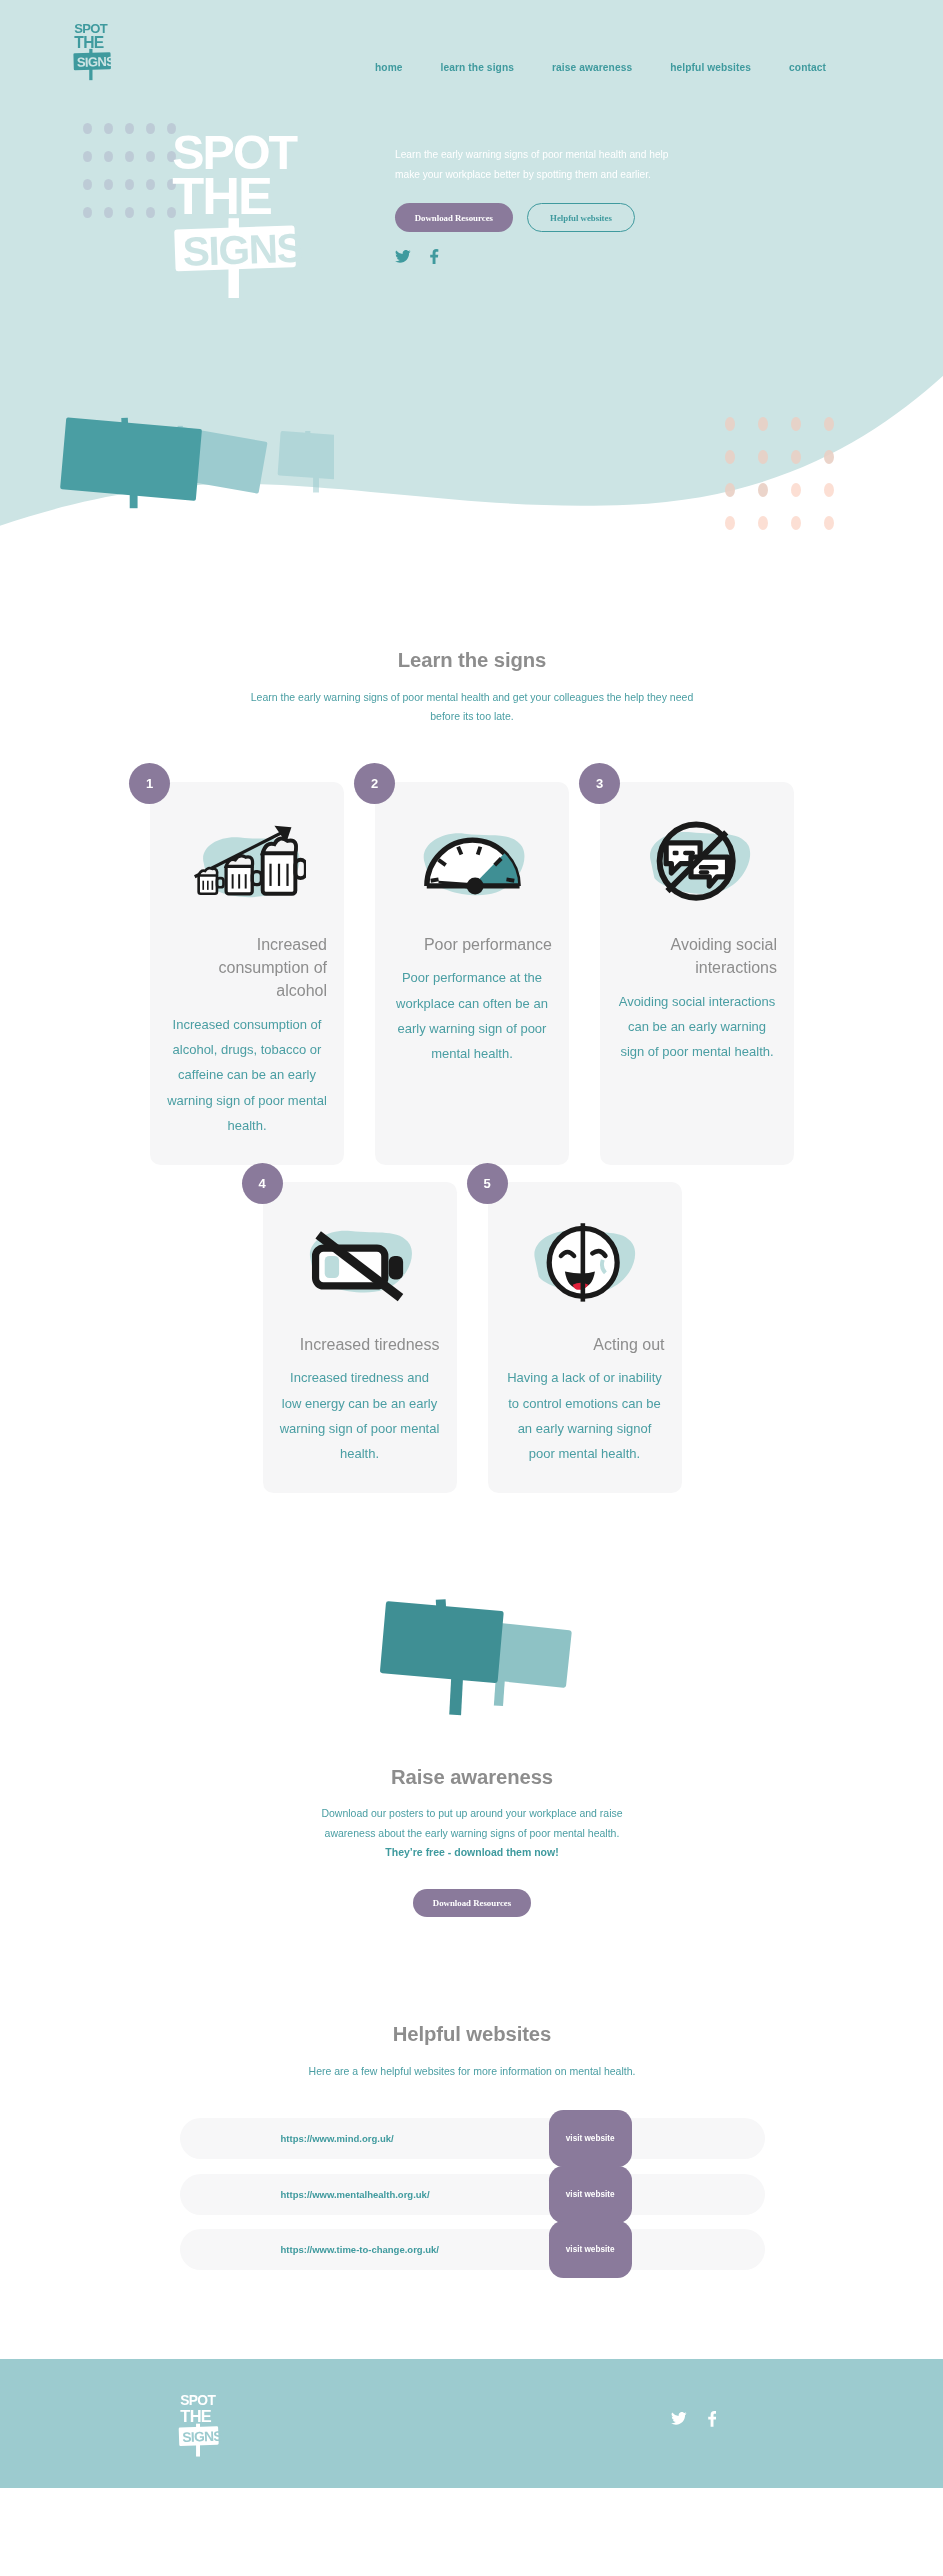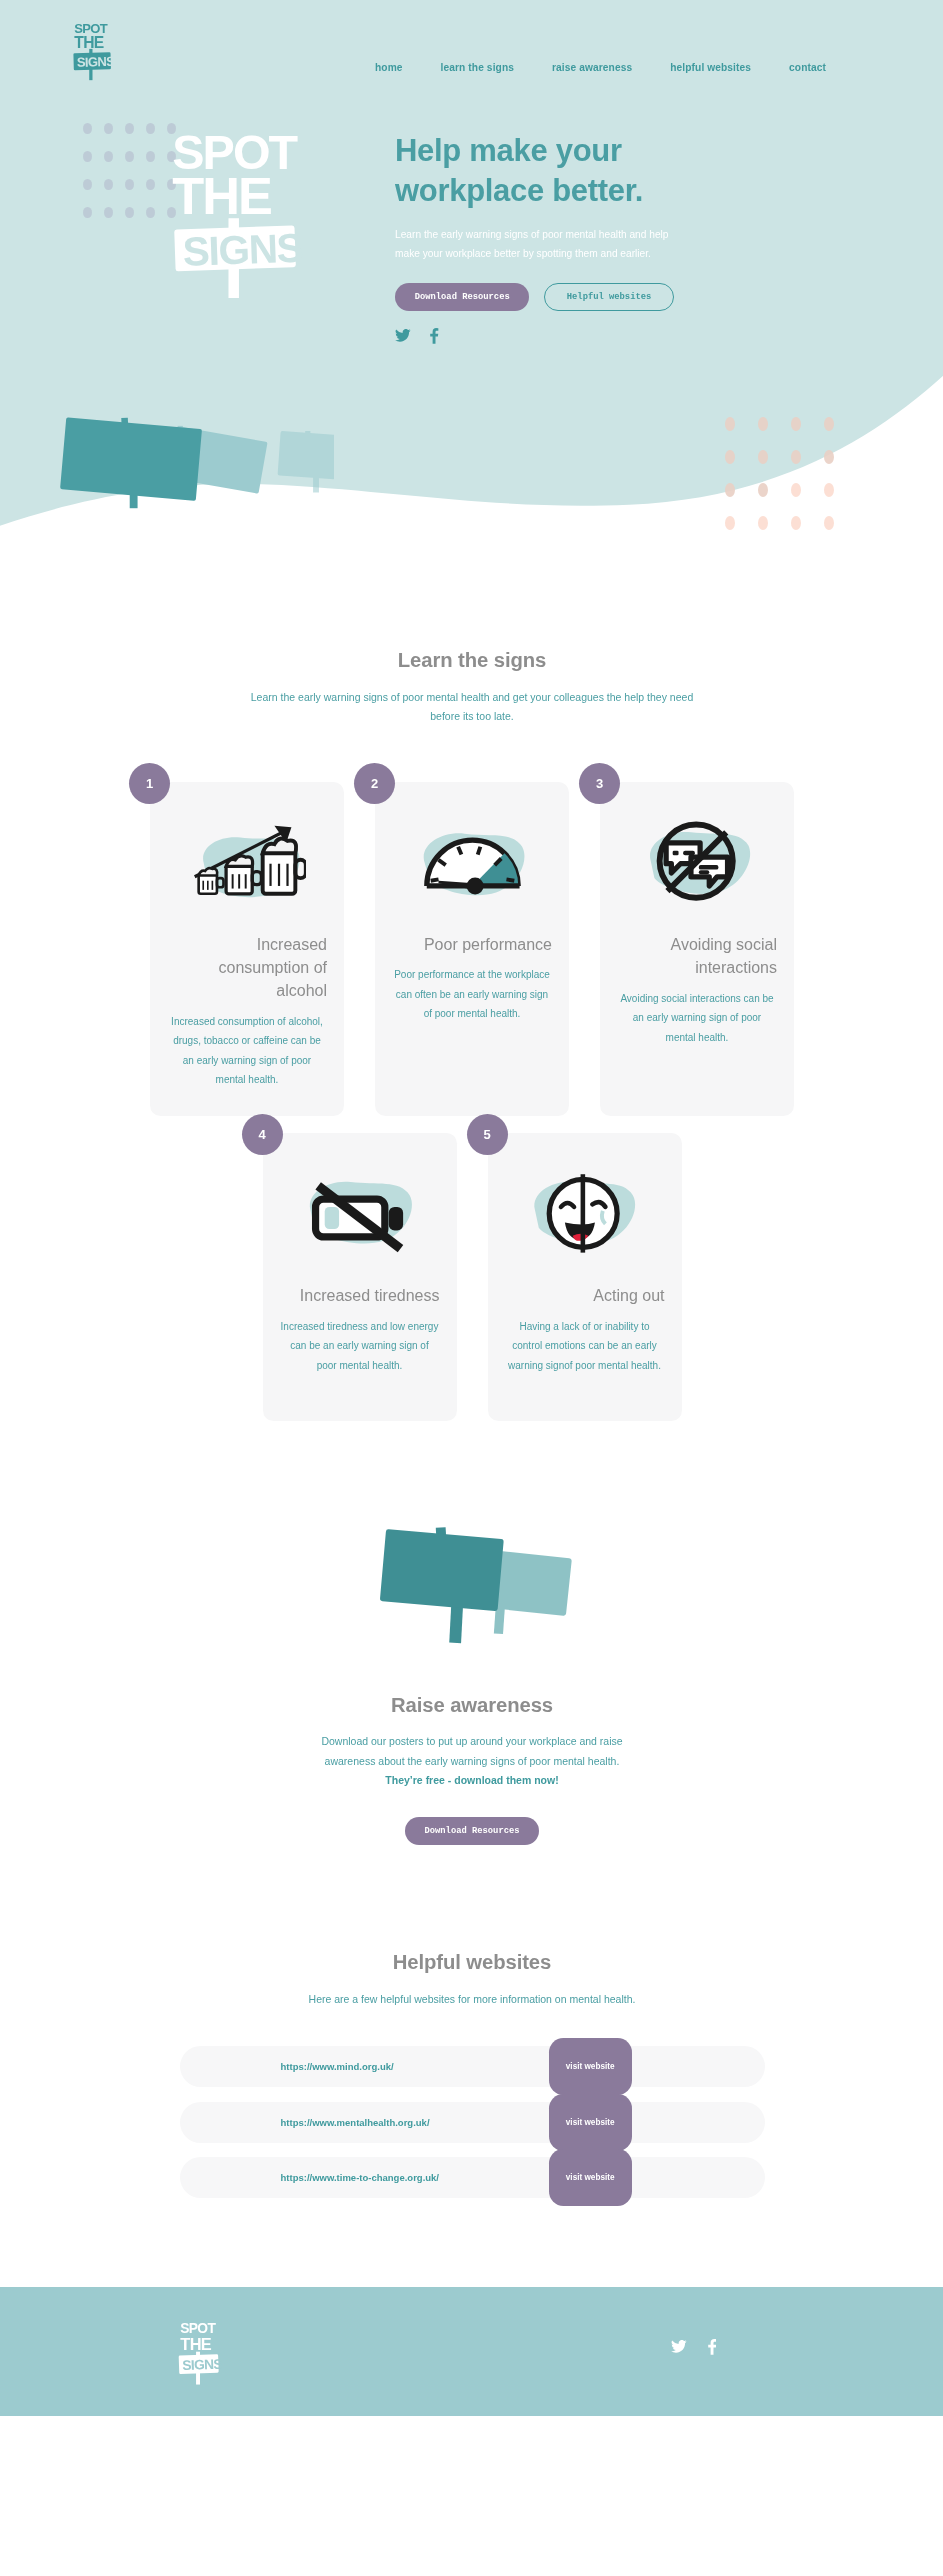--- a/index.html
+++ b/index.html
@@ -99,21 +99,21 @@
     font-size: 10.2px;
     line-height: 1.88;
     margin-top: 14.4px;
     width: 295px;
   }
   .hero-actions { display: flex; gap: 14.4px; margin-top: 19.7px; }
 
   .btn {
     border: none;
     cursor: pointer;
-    font-family: Liberation Mono, monospace;
+    font-family: Liberation Serif, serif;
     font-weight: bold;
     white-space: nowrap;
   }
   .btn-purple {
     background: #8a7a9b;
     color: #fff;
     font-size: 8.8px;
     border-radius: 19.7px;
     padding: 9.2px 19.7px;
   }
@@ -192,21 +192,21 @@
     text-align: right;
     color: #8d8d8d;
     font-size: 16px;
     font-weight: normal;
     line-height: 1.45;
     margin-bottom: 9.2px;
   }
   .card-text {
     text-align: center;
     color: #4a9ea3;
-    font-size: 10px;
+    font-size: 13px;
     line-height: 1.95;
   }
 
   
   .raise { padding-top: 92px; text-align: center; }
   .raise-art { display: flex; justify-content: center; margin-bottom: 30px; }
   .raise .sec-sub { width: 459px; }
   .raise-free { color: #3f9a9e; font-weight: bold; }
   .raise-btn-wrap { margin-top: 26px; }
 
@@ -339,24 +339,20 @@
     <svg width="164" height="170" viewBox="0 0 250 260">
       <text x="0" y="62" font-family="Liberation Sans, sans-serif" font-size="74" font-weight="bold" fill="#ffffff" letter-spacing="-3">SPOT</text>
       <text x="0" y="132" font-family="Liberation Sans, sans-serif" font-size="80" font-weight="bold" fill="#ffffff" letter-spacing="-3">THE</text>
       <rect x="86" y="138" width="16" height="122" fill="#ffffff"></rect>
       <rect x="4" y="152" width="184" height="64" rx="4" fill="#ffffff" transform="rotate(-2 96 184)"></rect>
       <text x="16" y="208" font-family="Liberation Sans, sans-serif" font-size="62" font-weight="bold" fill="#cce4e4" letter-spacing="-2" transform="rotate(-2 96 184)">SIGNS</text>
     </svg>
   </div>
 
   <div class="hero-copy">
-    <h1 class="hero-title">
-      <span>Help make your</span><br>
-      <span>workplace better.</span>
-    </h1>
     <p class="hero-sub">Learn the early warning signs of poor mental health and help make your workplace better by spotting them and earlier.</p>
     <div class="hero-actions">
       <button class="btn btn-purple">Download Resources</button>
       <button class="btn btn-outline">Helpful websites</button>
     </div>
     <div class="hero-social">
       <svg class="social-ico" width="15.7" height="13" viewBox="0 0 24 20">
         <path fill="#3f9a9e" d="M24 2.4a9.6 9.6 0 0 1-2.83.79A4.96 4.96 0 0 0 23.34.38a9.87 9.87 0 0 1-3.13 1.2A4.92 4.92 0 0 0 11.6 5.04c0 .39.03.76.12 1.12A13.96 13.96 0 0 1 1.67.9a4.94 4.94 0 0 0 1.52 6.58A4.85 4.85 0 0 1 .96 6.87v.05a4.93 4.93 0 0 0 3.95 4.84 4.9 4.9 0 0 1-2.21.07 4.94 4.94 0 0 0 4.6 3.43A9.9 9.9 0 0 1 0 17.3a13.94 13.94 0 0 0 7.55 2.22c9.06 0 14.01-7.5 14.01-14.01l-.01-.64A9.83 9.83 0 0 0 24 2.4z"></path>
       </svg>
       <svg class="social-ico" width="8.5" height="15.7" viewBox="0 0 13 24">

